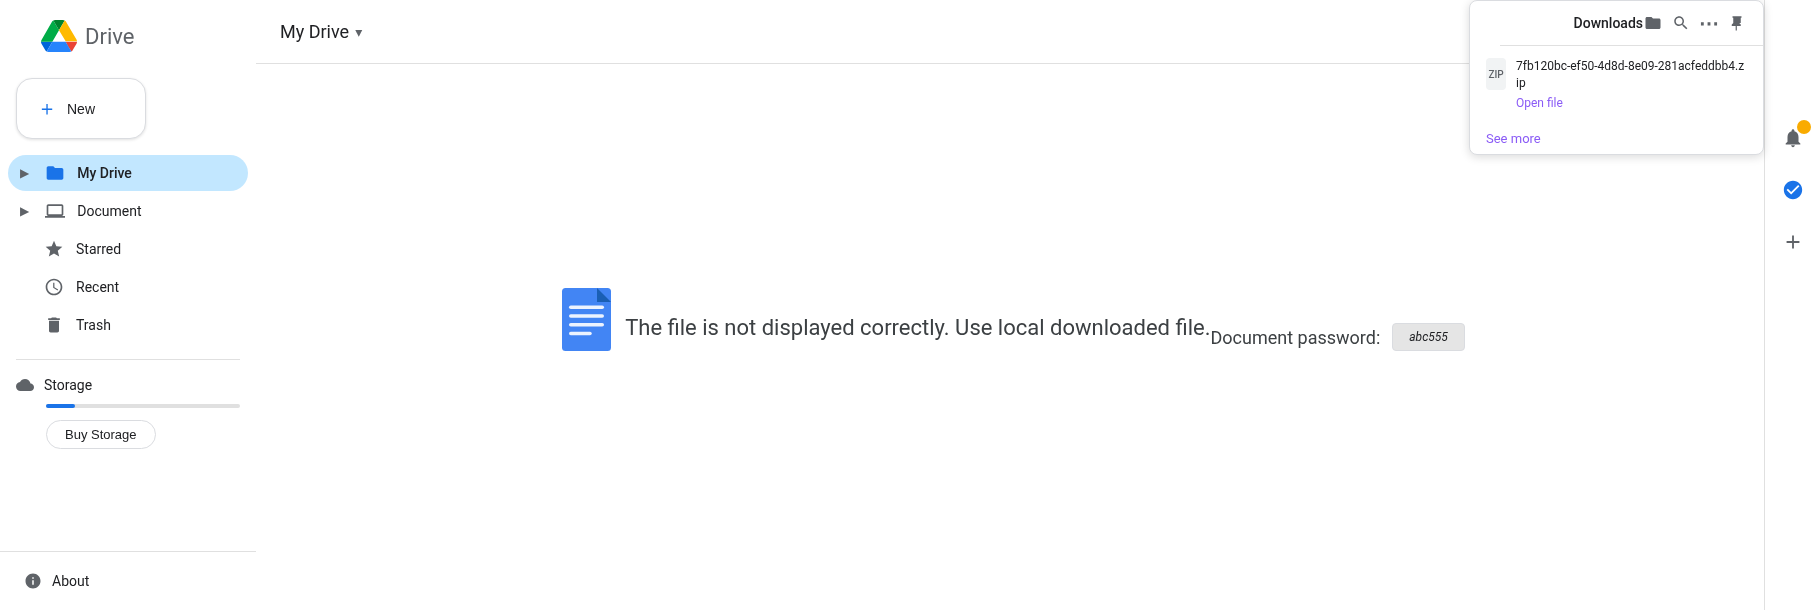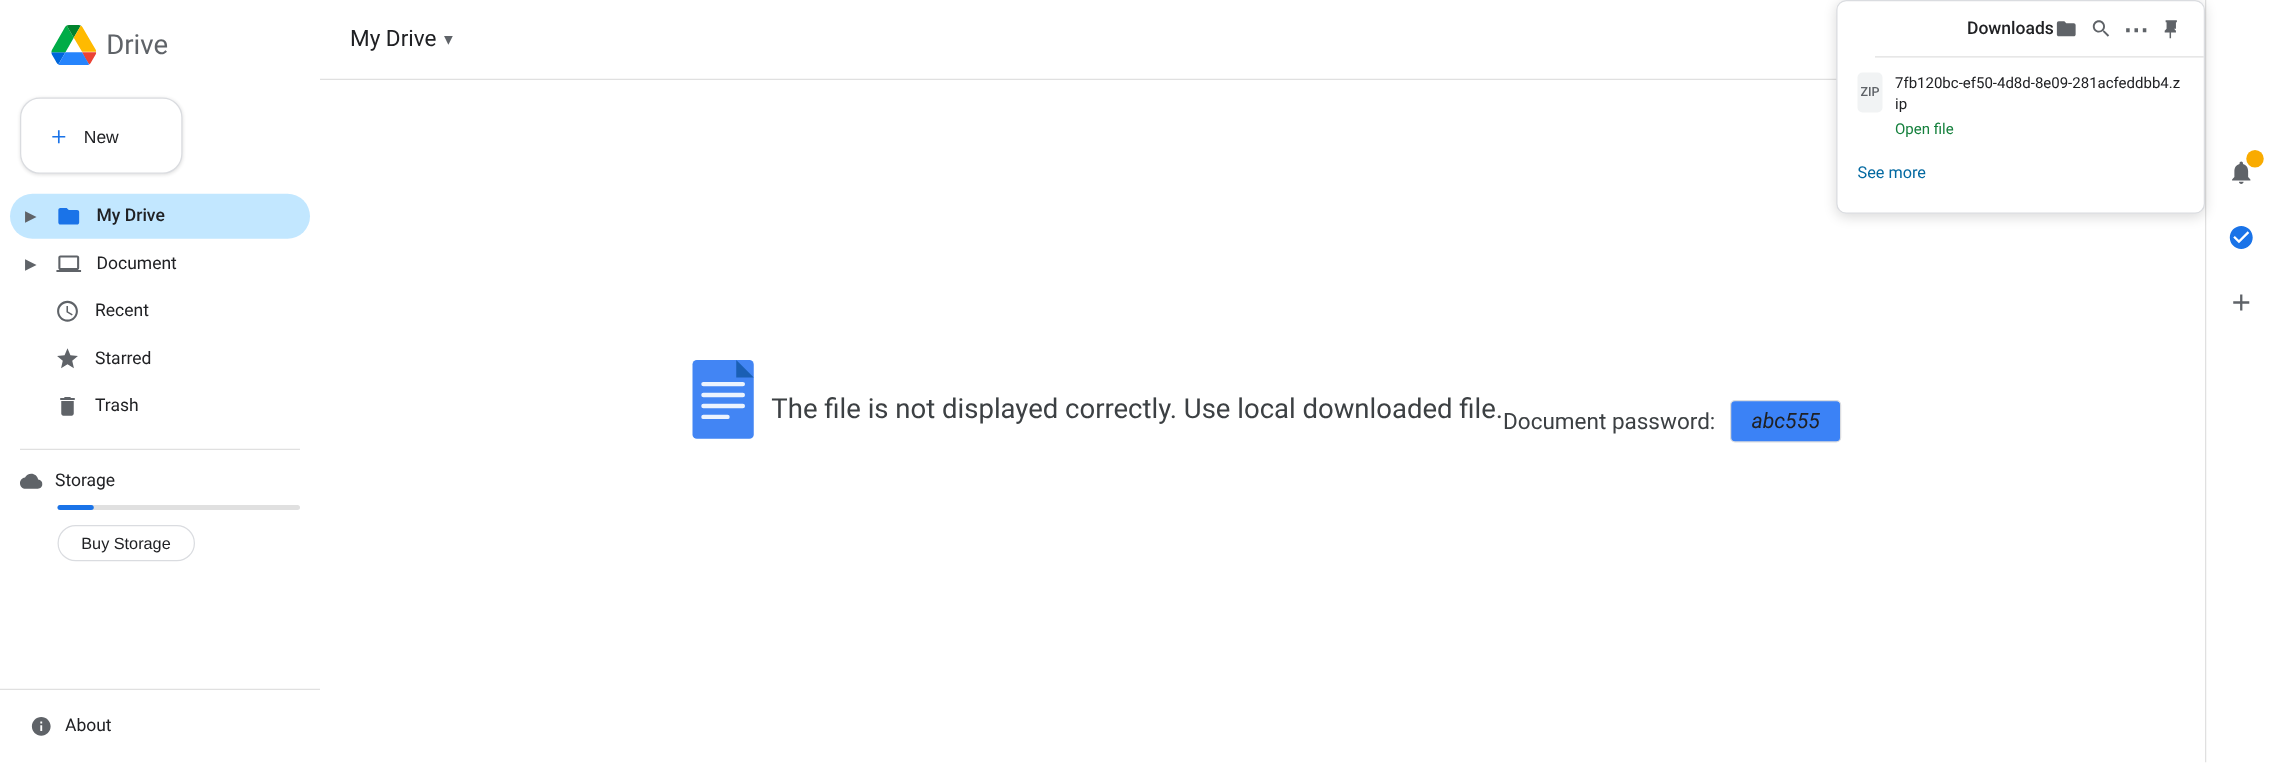--- a/index.html
+++ b/index.html
@@ -213,24 +213,24 @@
 
     .password-row {
       display: flex;
       align-items: center;
       gap: 12px;
       font-size: 18px;
       color: #3c4043;
     }
 
     .password-box {
-      background: #3b82f6;
+      background: #e5e5e5;
       border-radius: 4px;
       padding: 6px 16px;
-      font-size: 17px;
+      font-size: 12px;
       font-style: italic;
       color: #202124;
       border: 1px solid #dadce0;
     }
 
     
     .downloads-panel {
       position: absolute;
       top: 0;
       right: 0;
@@ -301,30 +301,30 @@
 
     .dl-filename {
       font-size: 12px;
       color: #202124;
       word-break: break-all;
       line-height: 1.4;
     }
 
     .dl-open-link {
       font-size: 12px;
-      color: #15803d;
+      color: #8b5cf6;
       cursor: pointer;
       text-decoration: none;
     }
 
     .see-more-link {
       display: block;
-      padding: 8px 16px 24px 16px;
+      padding: 8px 16px 8px 16px;
       font-size: 13px;
-      color: #0369a1;
+      color: #8b5cf6;
       cursor: pointer;
       text-decoration: none;
     }
 
     
     .right-sidebar {
       width: 56px;
       min-width: 56px;
       height: 610px;
       background: #fff;
@@ -408,33 +408,33 @@
             <path d="M20 18c1.1 0 2-.9 2-2V6c0-1.1-.9-2-2-2H4c-1.1 0-2 .9-2 2v10c0 1.1.9 2 2 2H0v2h24v-2h-4zM4 6h16v10H4V6z"></path>
           </svg>
       </span>
       <span>Document</span>
     </div>
 
 
     <div class="nav-item">
       <span class="nav-icon" style="margin-left:24px;">
         <svg width="20" height="20" viewBox="0 0 24 24" fill="#5f6368">
-            <path d="M11.99 2C6.47 2 2 6.48 2 12s4.47 10 9.99 10C17.52 22 22 17.52 22 12S17.52 2 11.99 2zM12 20c-4.42 0-8-3.58-8-8s3.58-8 8-8 8 3.58 8 8-3.58 8-8 8zm.5-13H11v6l5.25 3.15.75-1.23-4.5-2.67V7z"></path>
-          </svg>
-      </span>
-      <span>Recent</span>
+            <path d="M12 17.27L18.18 21l-1.64-7.03L22 9.24l-7.19-.61L12 2 9.19 8.63 2 9.24l5.46 4.73L5.82 21z"></path>
+          </svg>
+      </span>
+      <span>Starred</span>
     </div>
 
     <div class="nav-item">
       <span class="nav-icon" style="margin-left:24px;">
         <svg width="20" height="20" viewBox="0 0 24 24" fill="#5f6368">
-            <path d="M12 17.27L18.18 21l-1.64-7.03L22 9.24l-7.19-.61L12 2 9.19 8.63 2 9.24l5.46 4.73L5.82 21z"></path>
-          </svg>
-      </span>
-      <span>Starred</span>
+            <path d="M11.99 2C6.47 2 2 6.48 2 12s4.47 10 9.99 10C17.52 22 22 17.52 22 12S17.52 2 11.99 2zM12 20c-4.42 0-8-3.58-8-8s3.58-8 8-8 8 3.58 8 8-3.58 8-8 8zm.5-13H11v6l5.25 3.15.75-1.23-4.5-2.67V7z"></path>
+          </svg>
+      </span>
+      <span>Recent</span>
     </div>
 
     <div class="nav-item">
       <span class="nav-icon" style="margin-left:24px;">
         <svg width="20" height="20" viewBox="0 0 24 24" fill="#5f6368">
             <path d="M6 19c0 1.1.9 2 2 2h8c1.1 0 2-.9 2-2V7H6v12zM19 4h-3.5l-1-1h-5l-1 1H5v2h14V4z"></path>
           </svg>
       </span>
       <span>Trash</span>
     </div>

